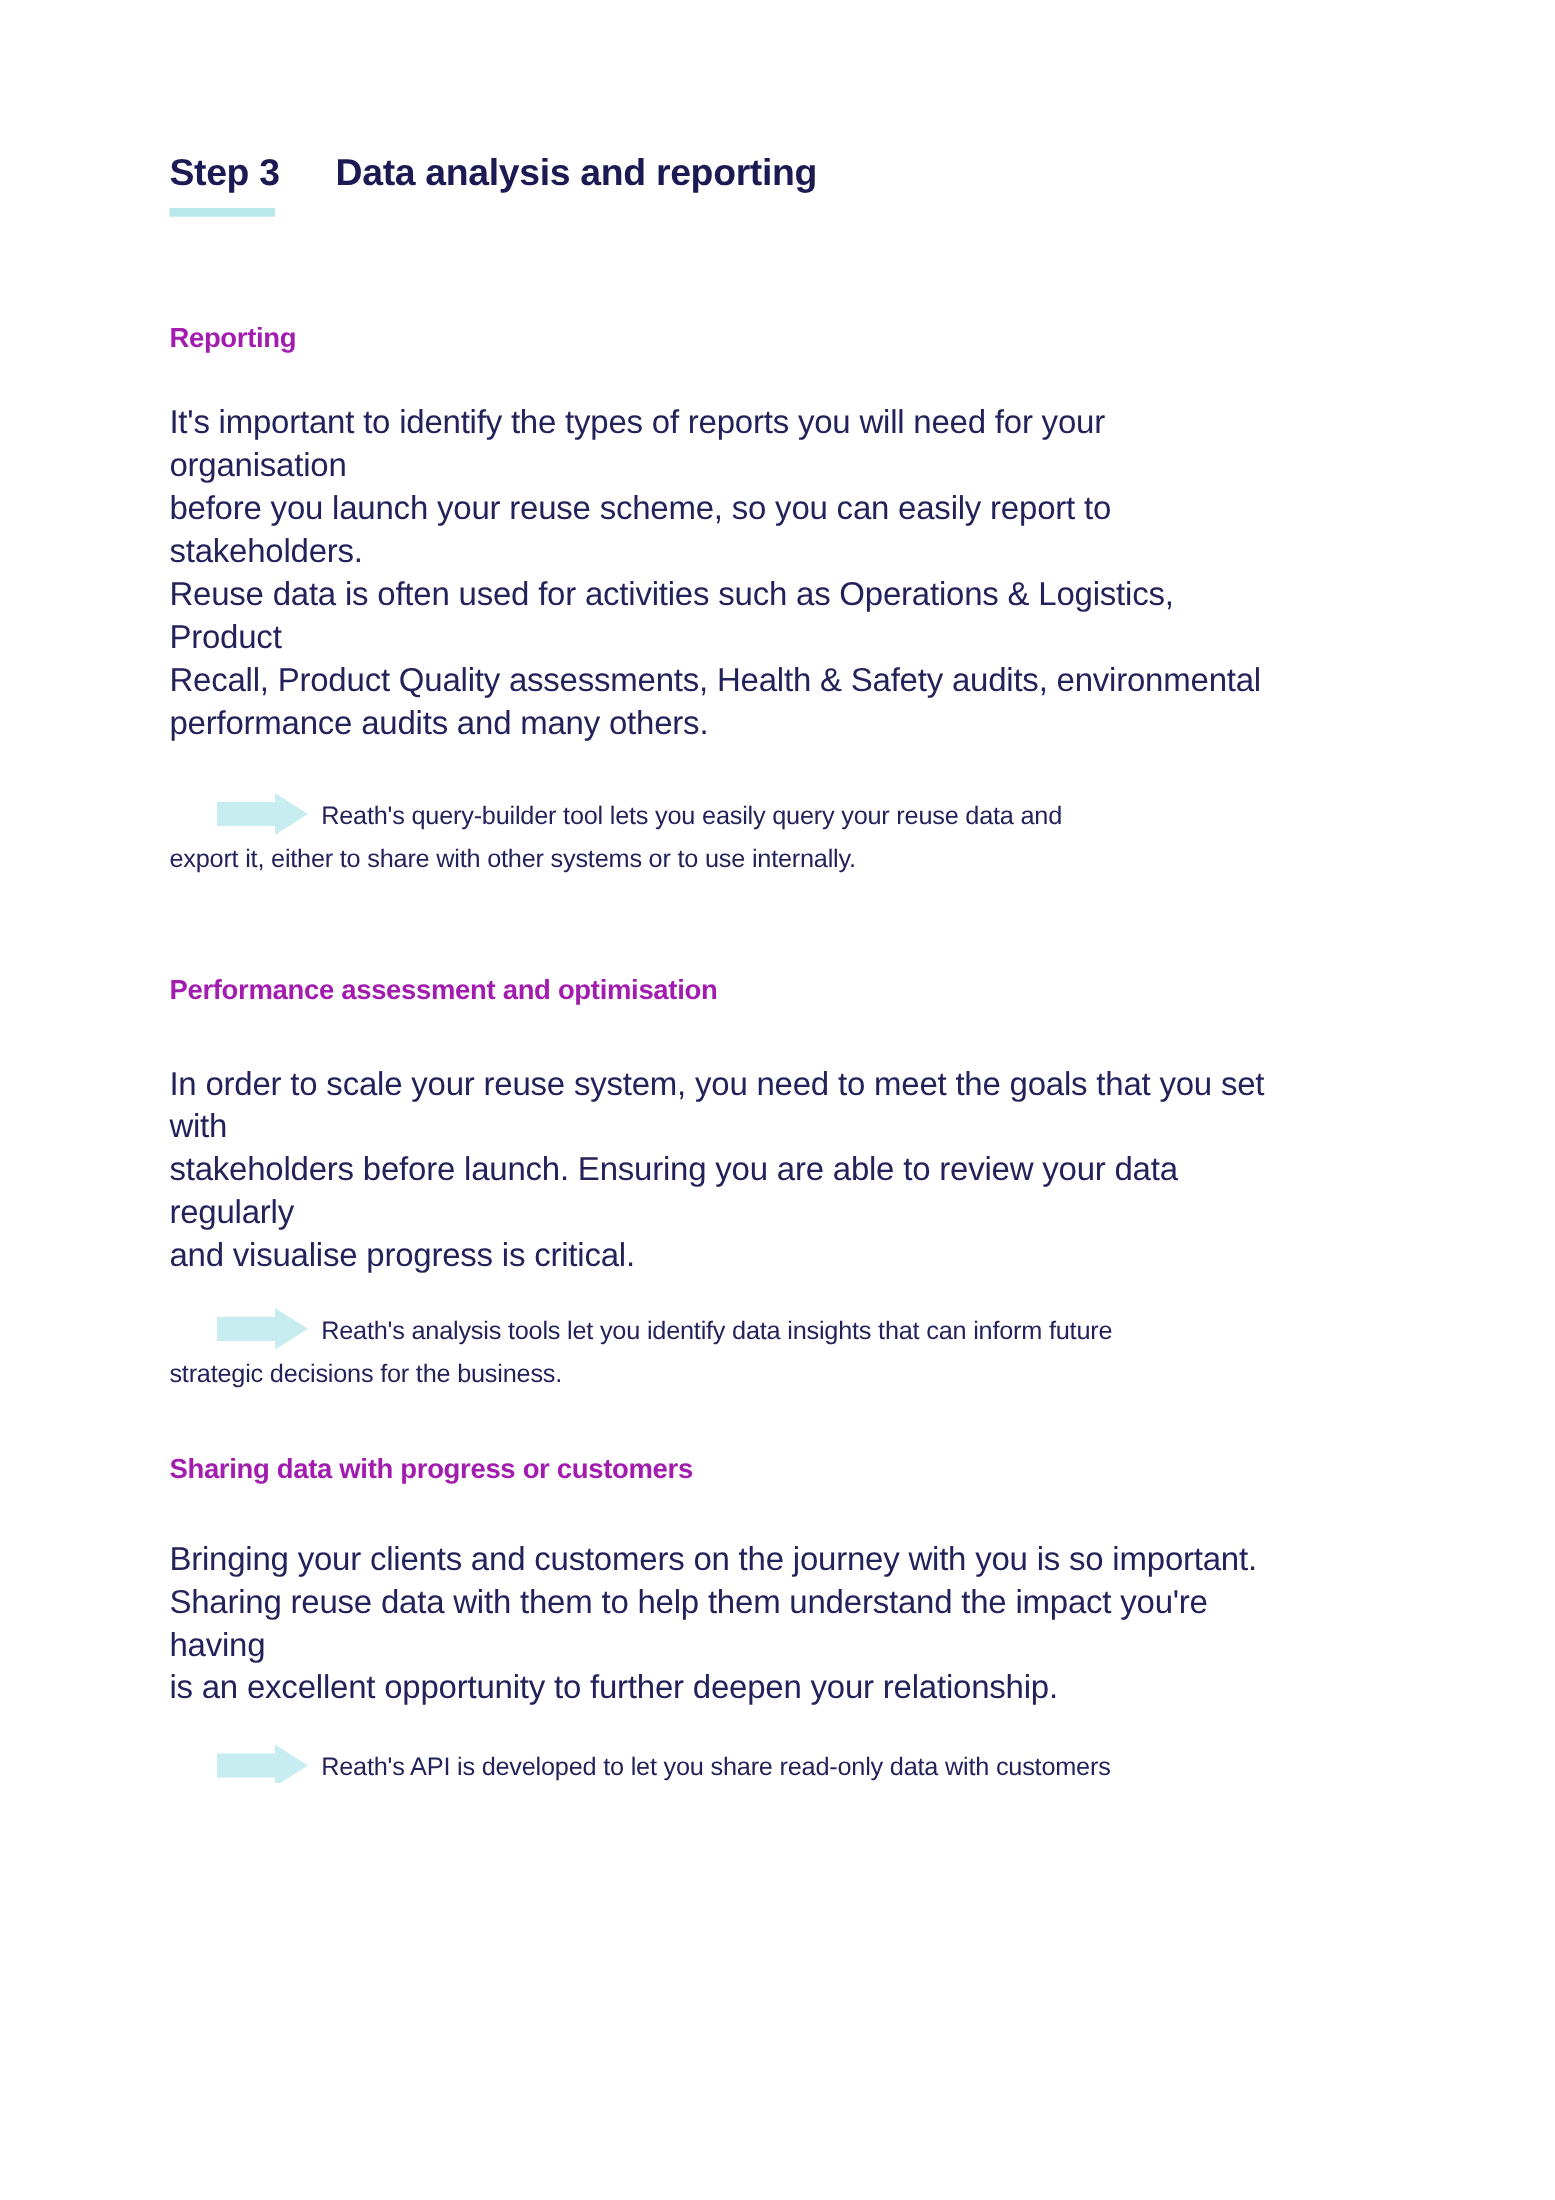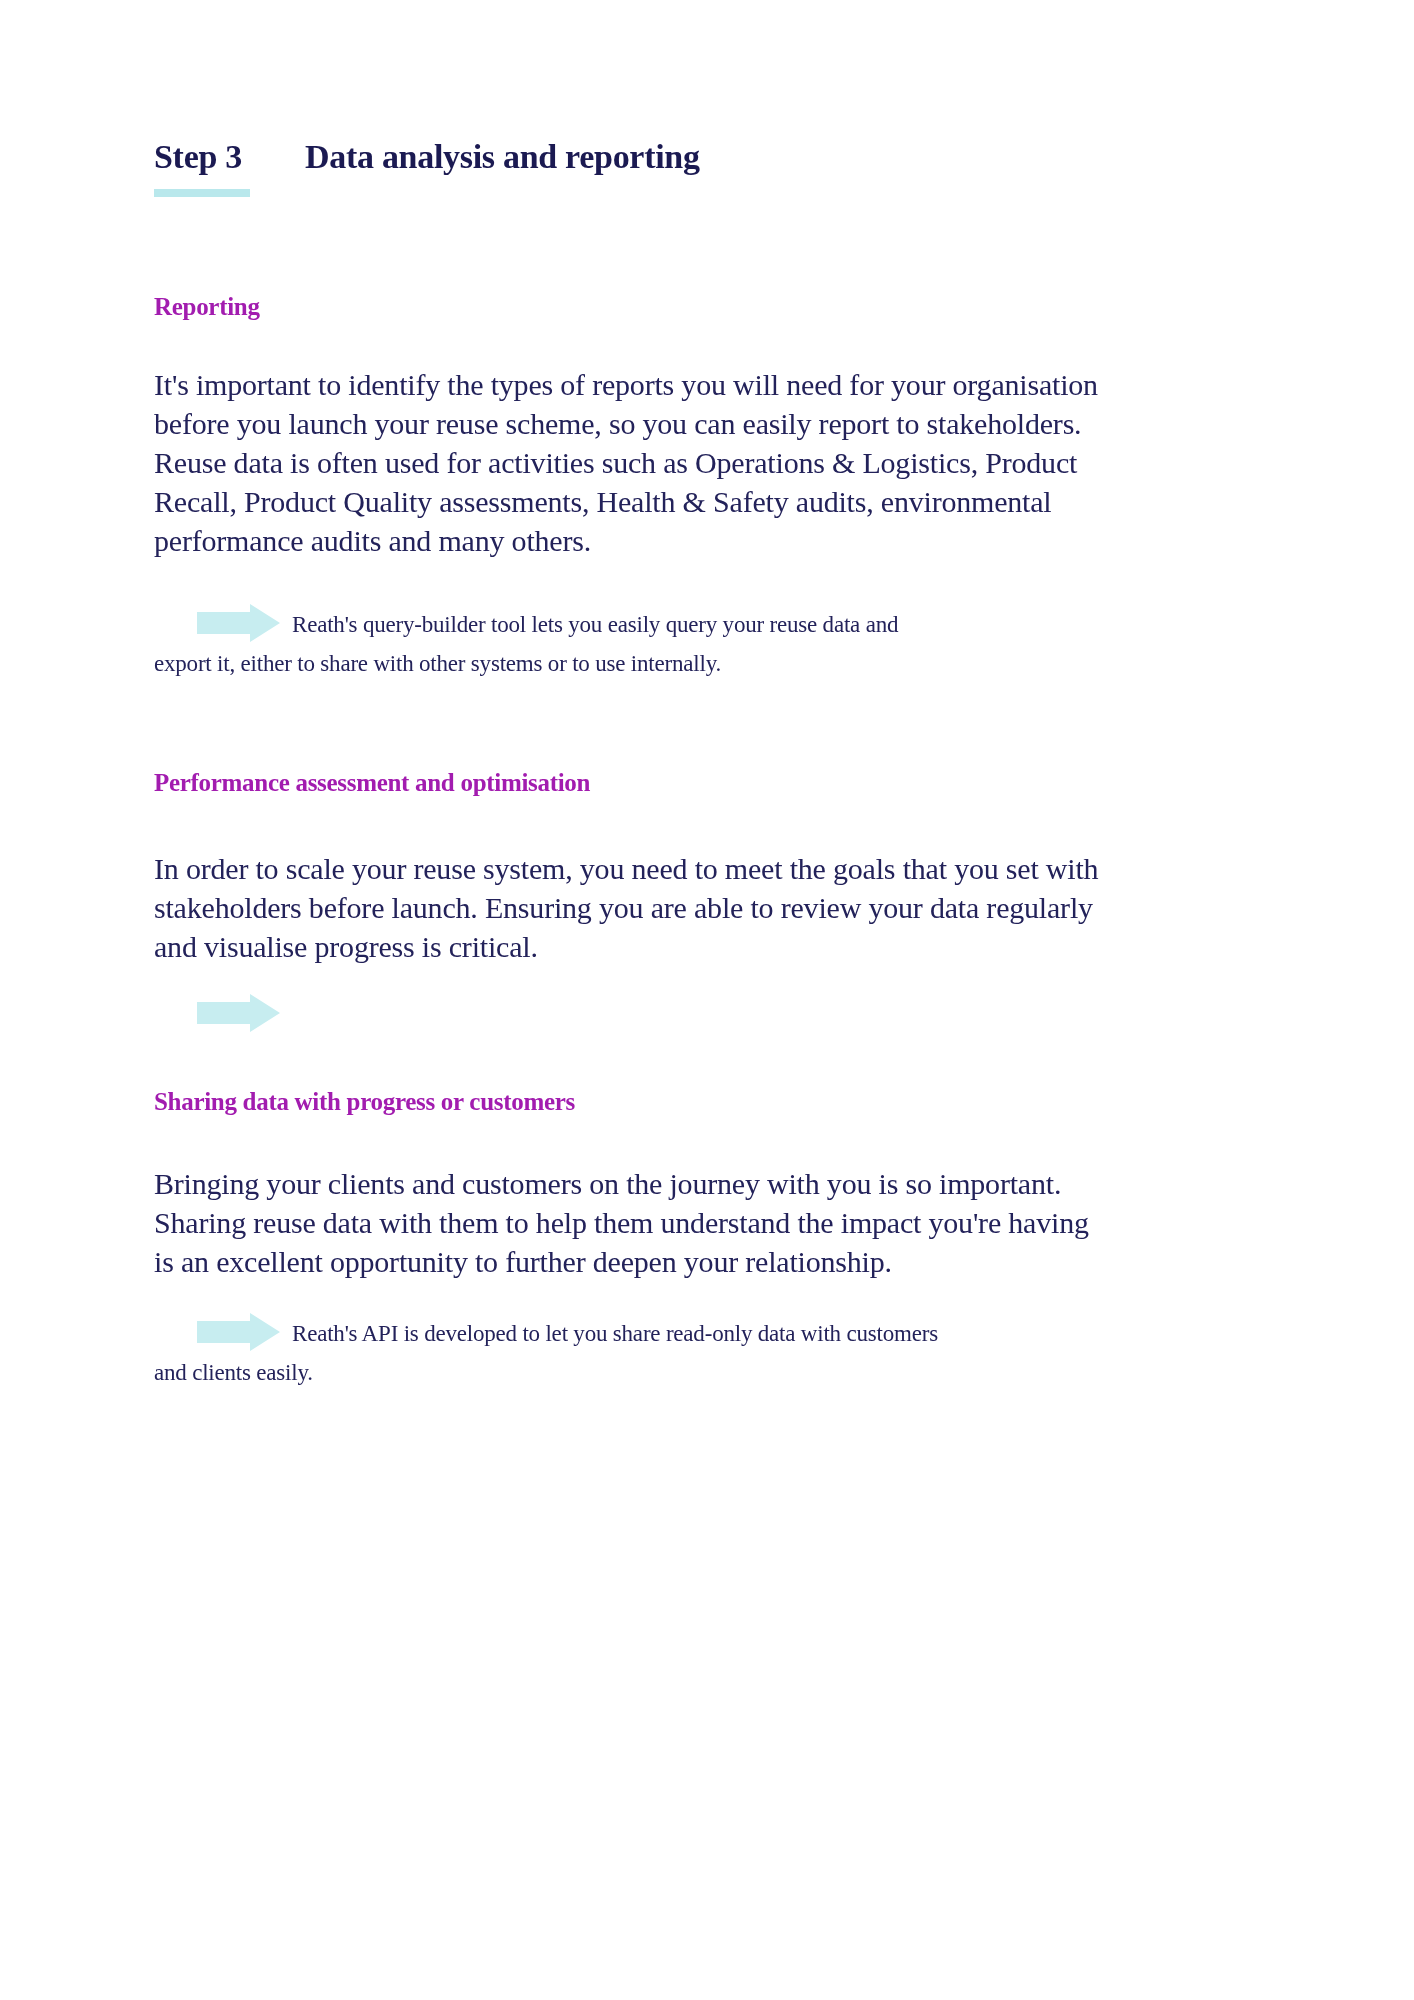--- a/index.html
+++ b/index.html
@@ -2,21 +2,21 @@
 <html><head>
 <meta charset="utf-8">
 <style>
   html, body { margin: 0; padding: 0; background: #ffffff; }
   .page {
     position: relative;
     width: 1414px;
     height: 1621px;
     background: #ffffff;
     overflow: hidden;
-    font-family: Liberation Serif, serif;
+    font-family: Liberation Sans, sans-serif;
     color: #201f55;
     box-sizing: border-box;
   }
   .content {
     position: absolute;
     left: 154px;
     top: 0;
     width: 1010px;
   }
   .step-heading {
@@ -102,21 +102,22 @@
             <polygon points="0,8 53,8 53,0 83,19 53,38 53,30 0,30" fill="#c7edf0"></polygon>
           </svg></span><span>Reath's query-builder tool lets you easily query your reuse data and
 export it, either to share with other systems or to use internally.</span></p>
 
     <h2 class="sec-heading h-sec2">Performance assessment and optimisation</h2>
     <p class="body-text p-sec2">In order to scale your reuse system, you need to meet the goals that you set with
 stakeholders before launch. Ensuring you are able to review your data regularly
 and visualise progress is critical.</p>
     <p class="callout c-sec2"><span class="arrow-icon"><svg width="83" height="38" viewBox="0 0 83 38" xmlns="http://www.w3.org/2000/svg">
             <polygon points="0,8 53,8 53,0 83,19 53,38 53,30 0,30" fill="#c7edf0"></polygon>
-          </svg></span></p>
+          </svg></span><span>Reath's analysis tools let you identify data insights that can inform future
+strategic decisions for the business.</span></p>
 
     <h2 class="sec-heading h-sec3">Sharing data with progress or customers</h2>
     <p class="body-text p-sec3">Bringing your clients and customers on the journey with you is so important.
 Sharing reuse data with them to help them understand the impact you're having
 is an excellent opportunity to further deepen your relationship.</p>
     <p class="callout c-sec3"><span class="arrow-icon"><svg width="83" height="38" viewBox="0 0 83 38" xmlns="http://www.w3.org/2000/svg">
             <polygon points="0,8 53,8 53,0 83,19 53,38 53,30 0,30" fill="#c7edf0"></polygon>
           </svg></span><span>Reath's API is developed to let you share read-only data with customers
 and clients easily.</span></p>
 

